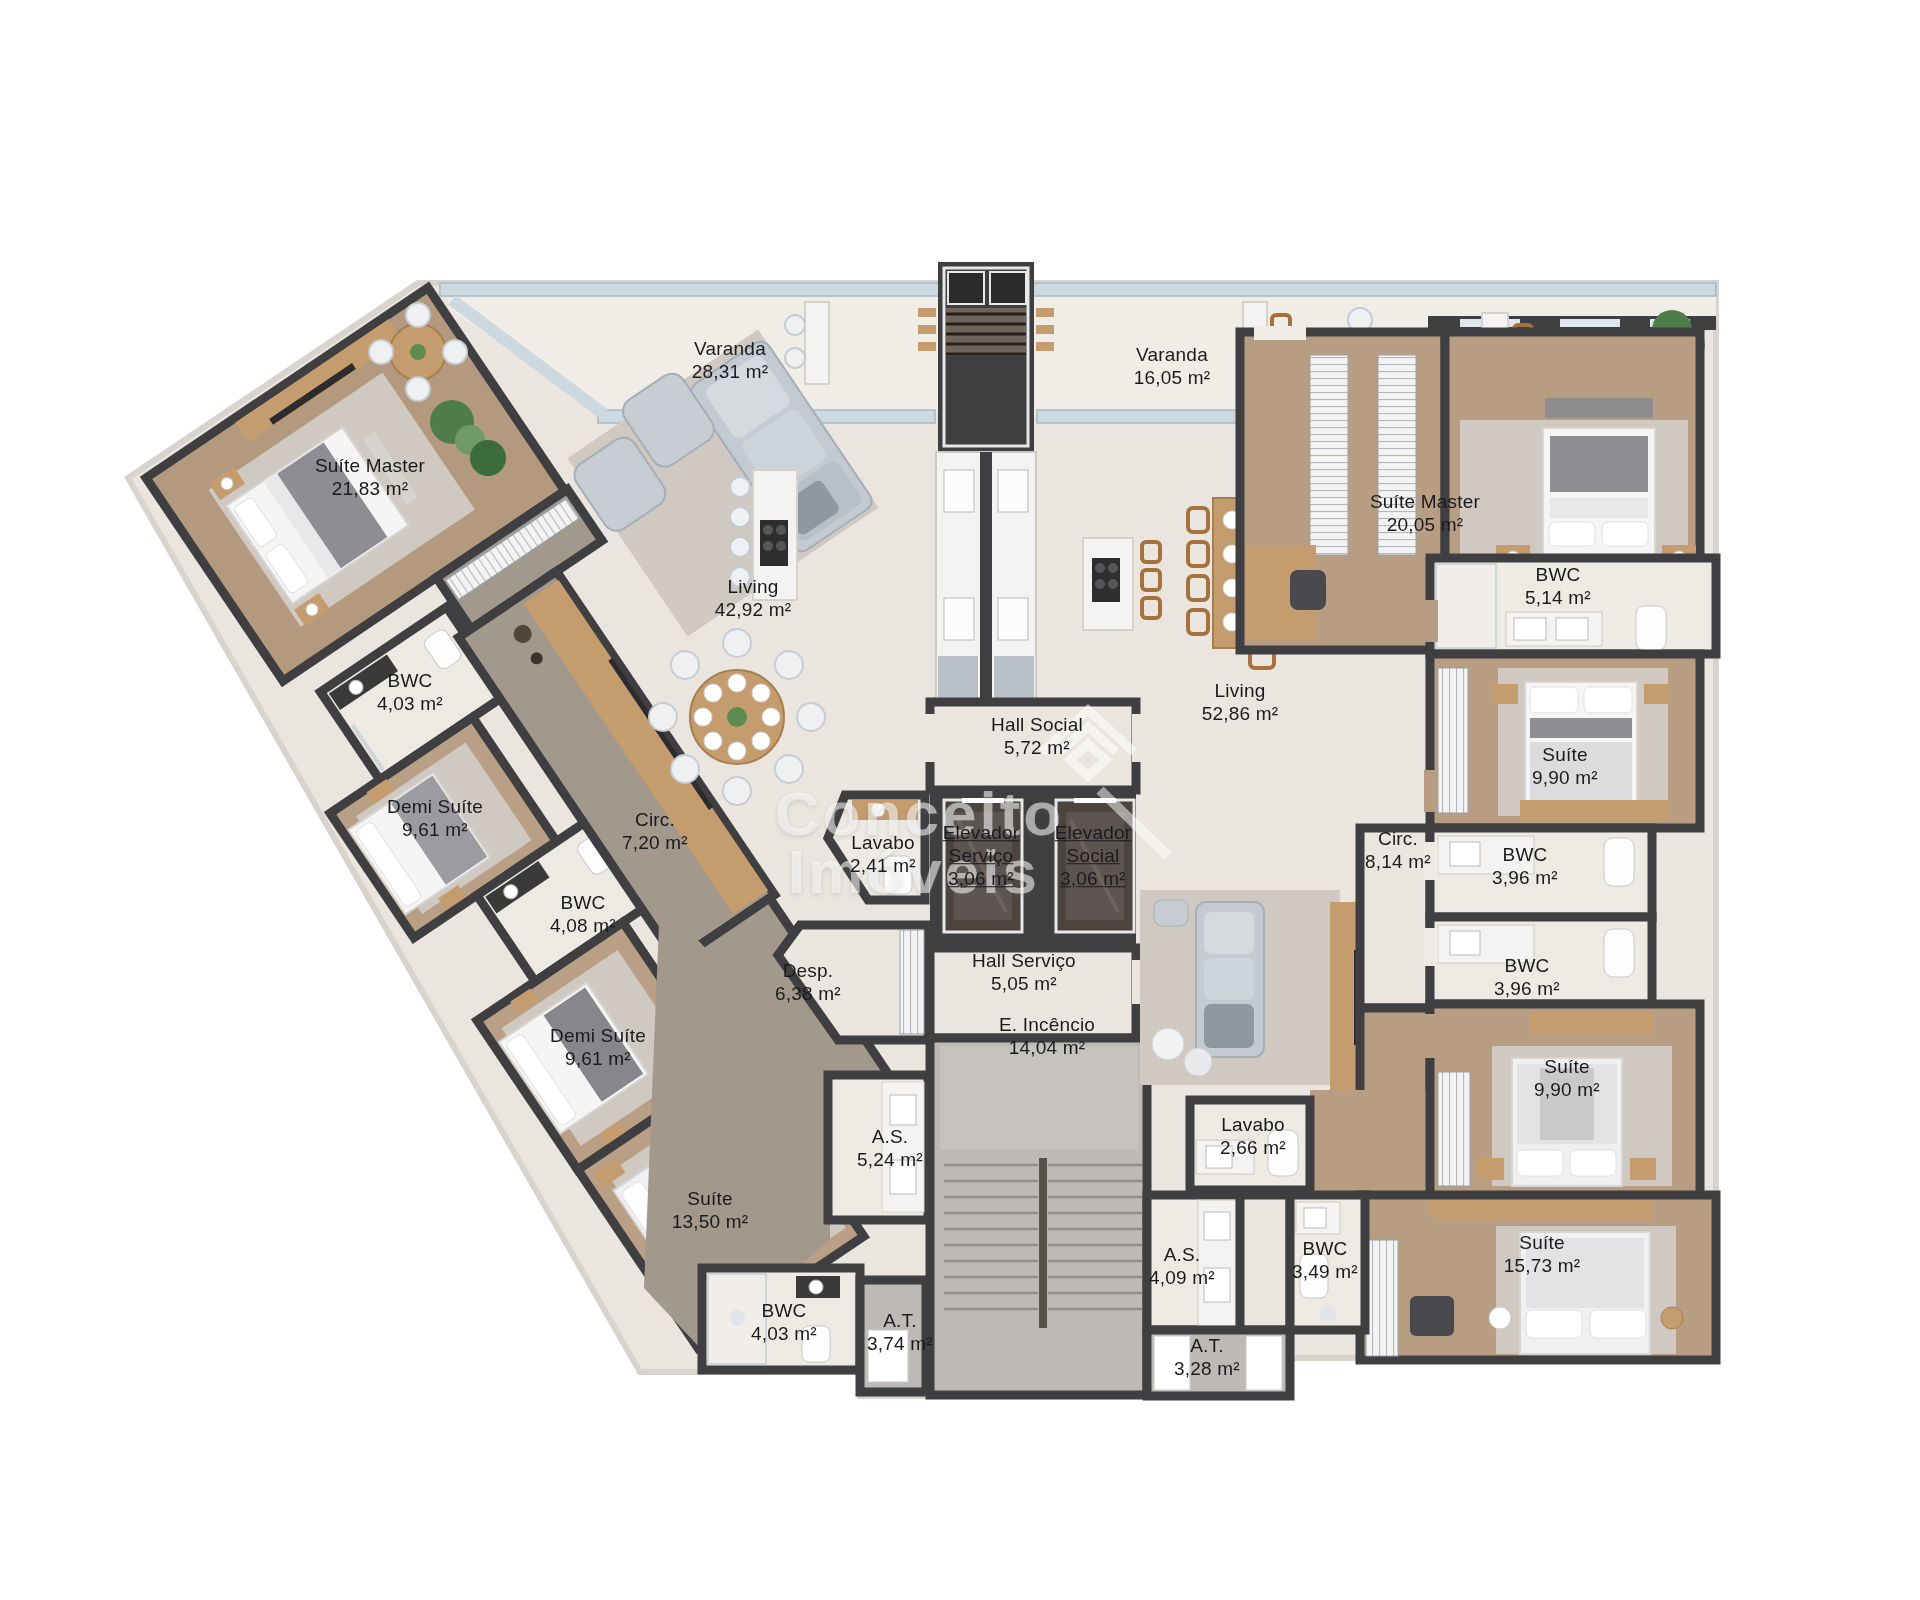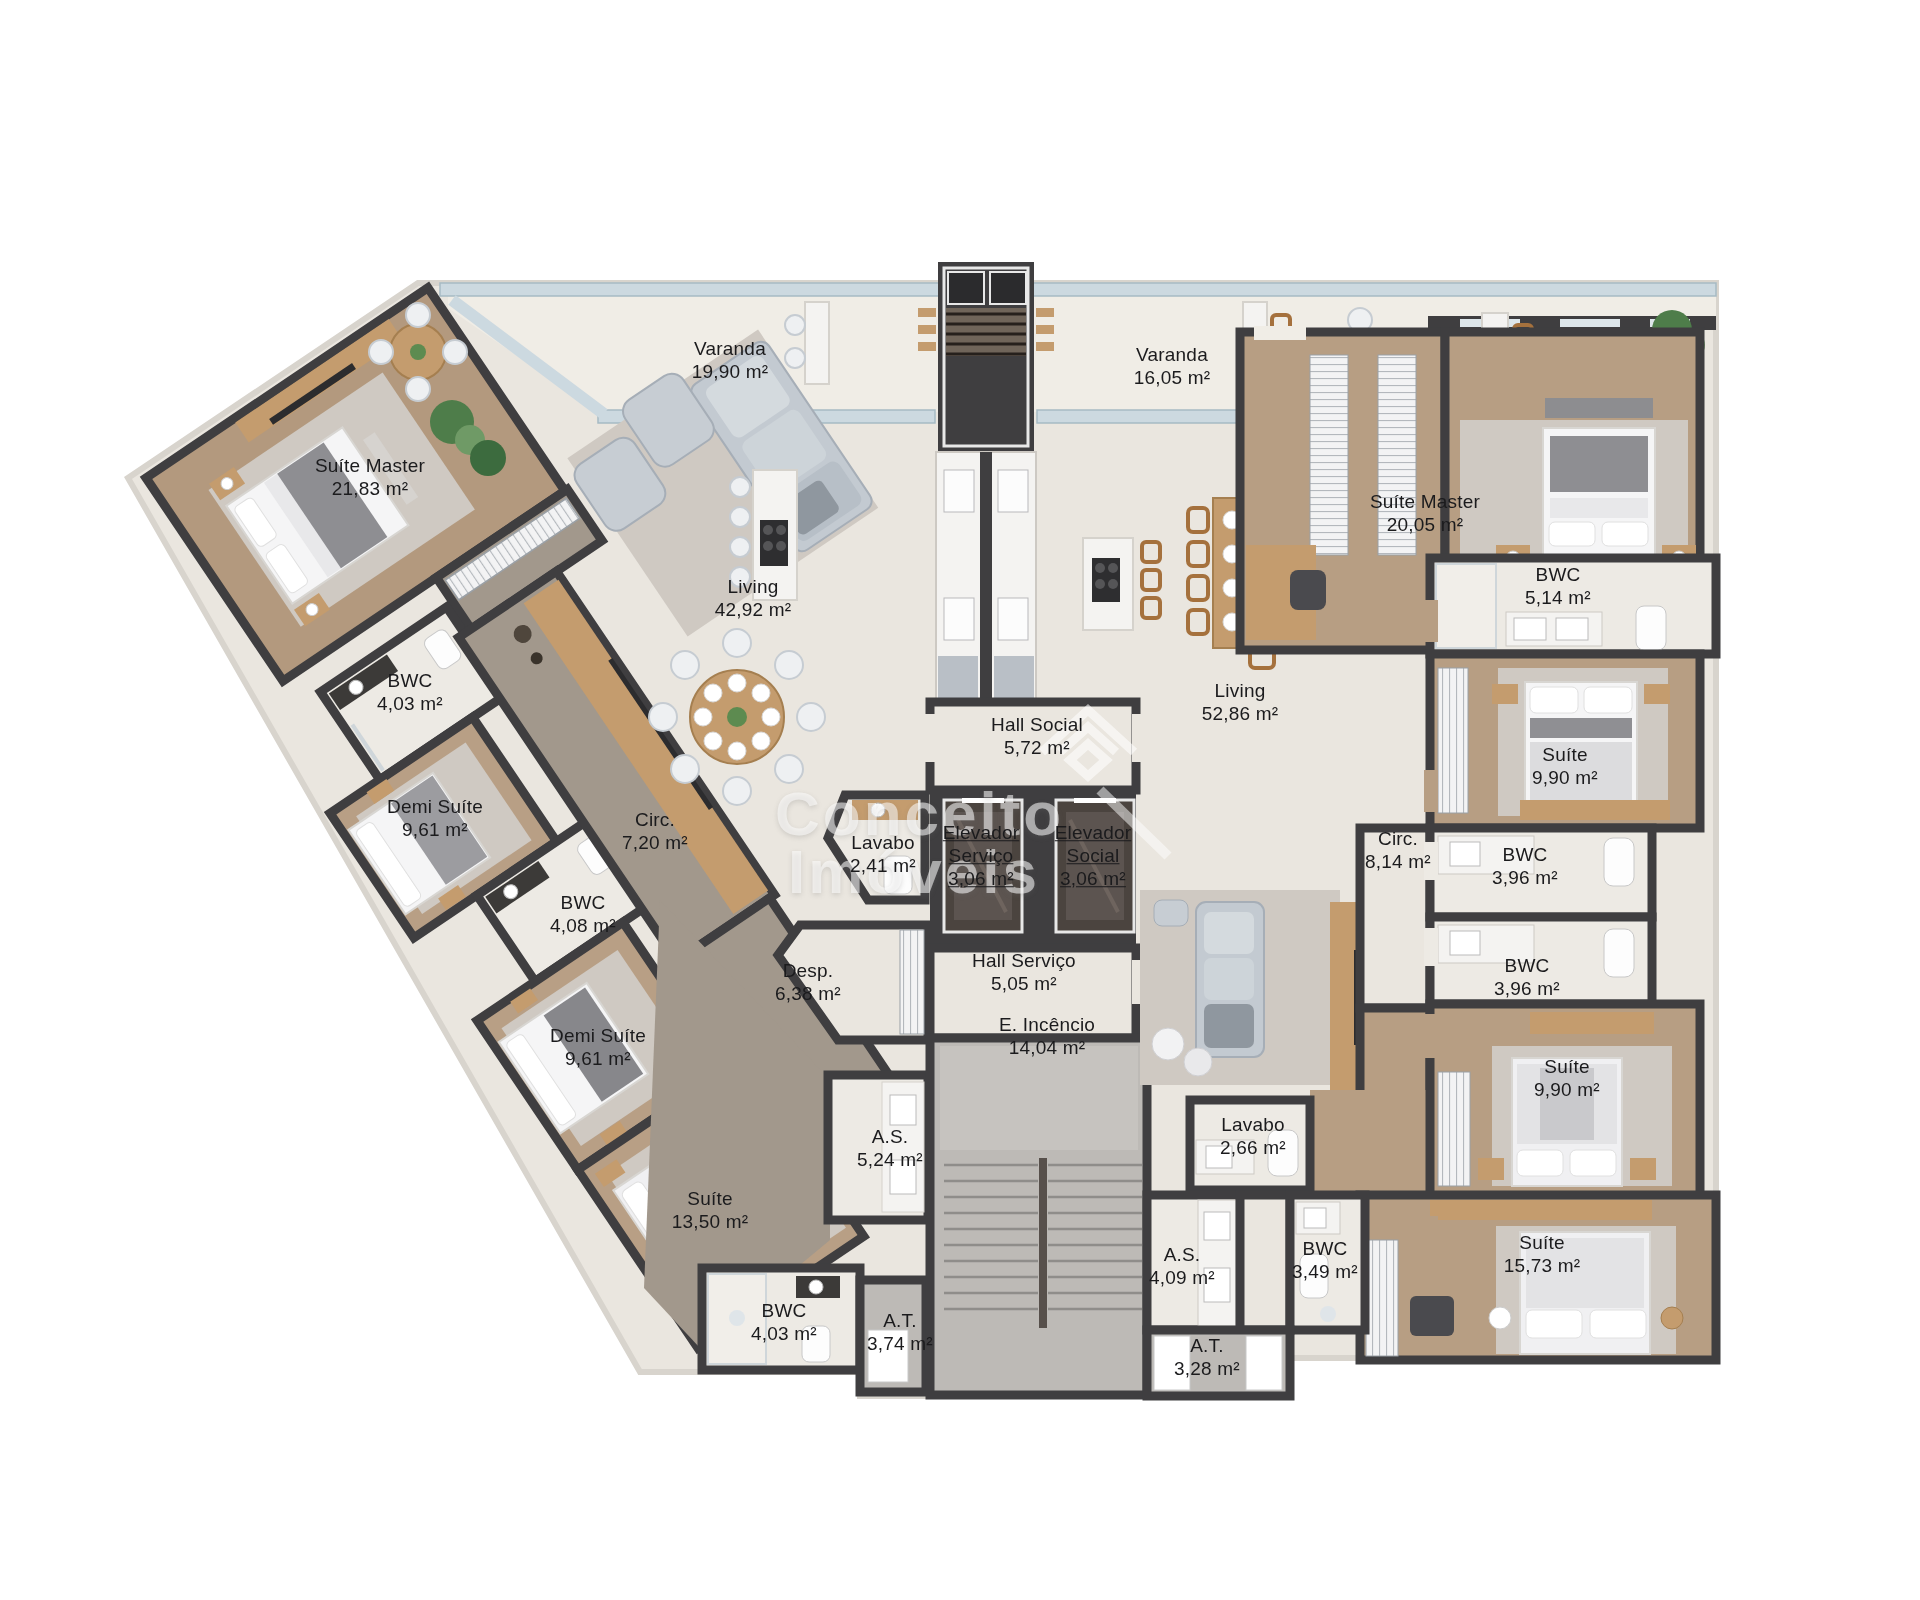--- a/index.html
+++ b/index.html
@@ -567,21 +567,21 @@
     <path d="M14,52 L60,10 L106,52"></path>
     <path d="M32,52 L60,27 L88,52"></path>
     <path d="M60,44 L78,60 L60,76 L42,60 Z"></path>
   </g>
 </svg>
 
 <div id="labels">
 
   <div class="room-label" style="left:730px;top:360px">
         <span class="nm">Varanda</span>
-        <span class="ar">19,90 m²</span>
+        <span class="ar">28,31 m²</span>
       </div>
   <div class="room-label" style="left:370px;top:477px">
         <span class="nm">Suíte Master</span>
         <span class="ar">21,83 m²</span>
       </div>
   <div class="room-label" style="left:753px;top:598px">
         <span class="nm">Living</span>
         <span class="ar">42,92 m²</span>
       </div>
   <div class="room-label" style="left:410px;top:692px">

